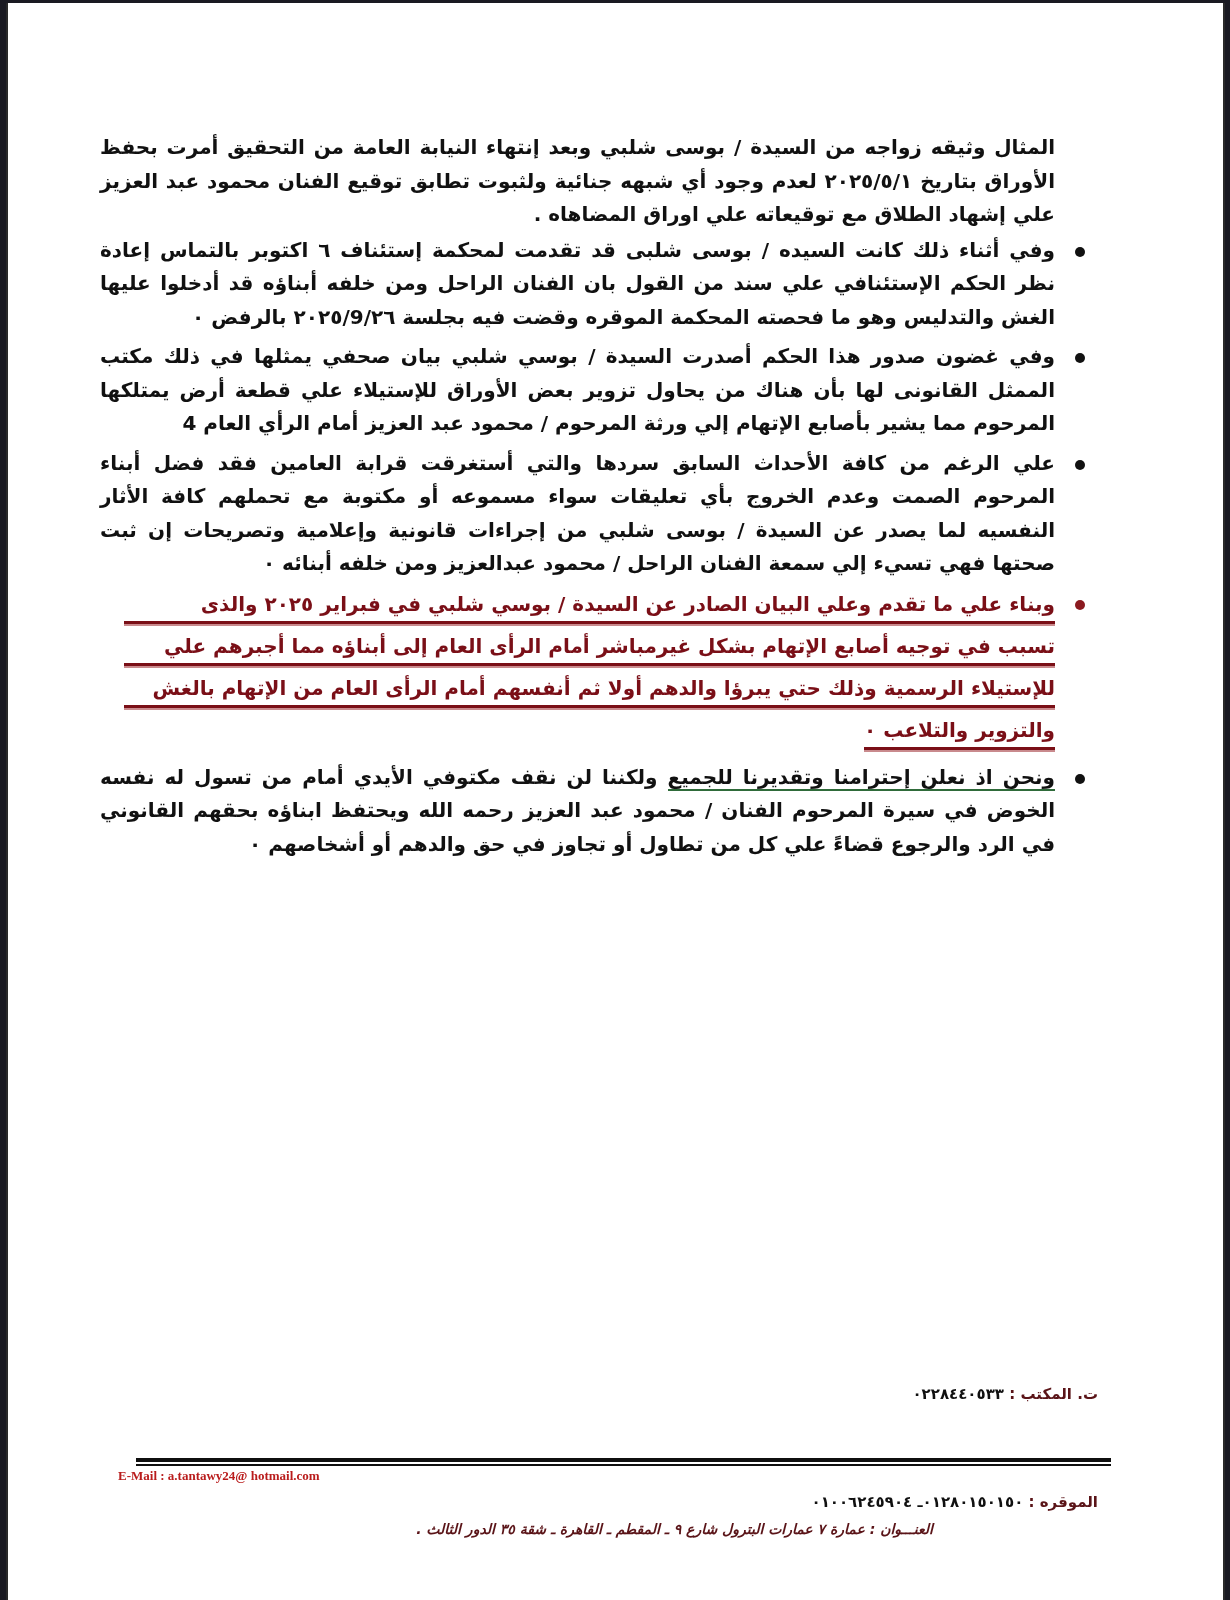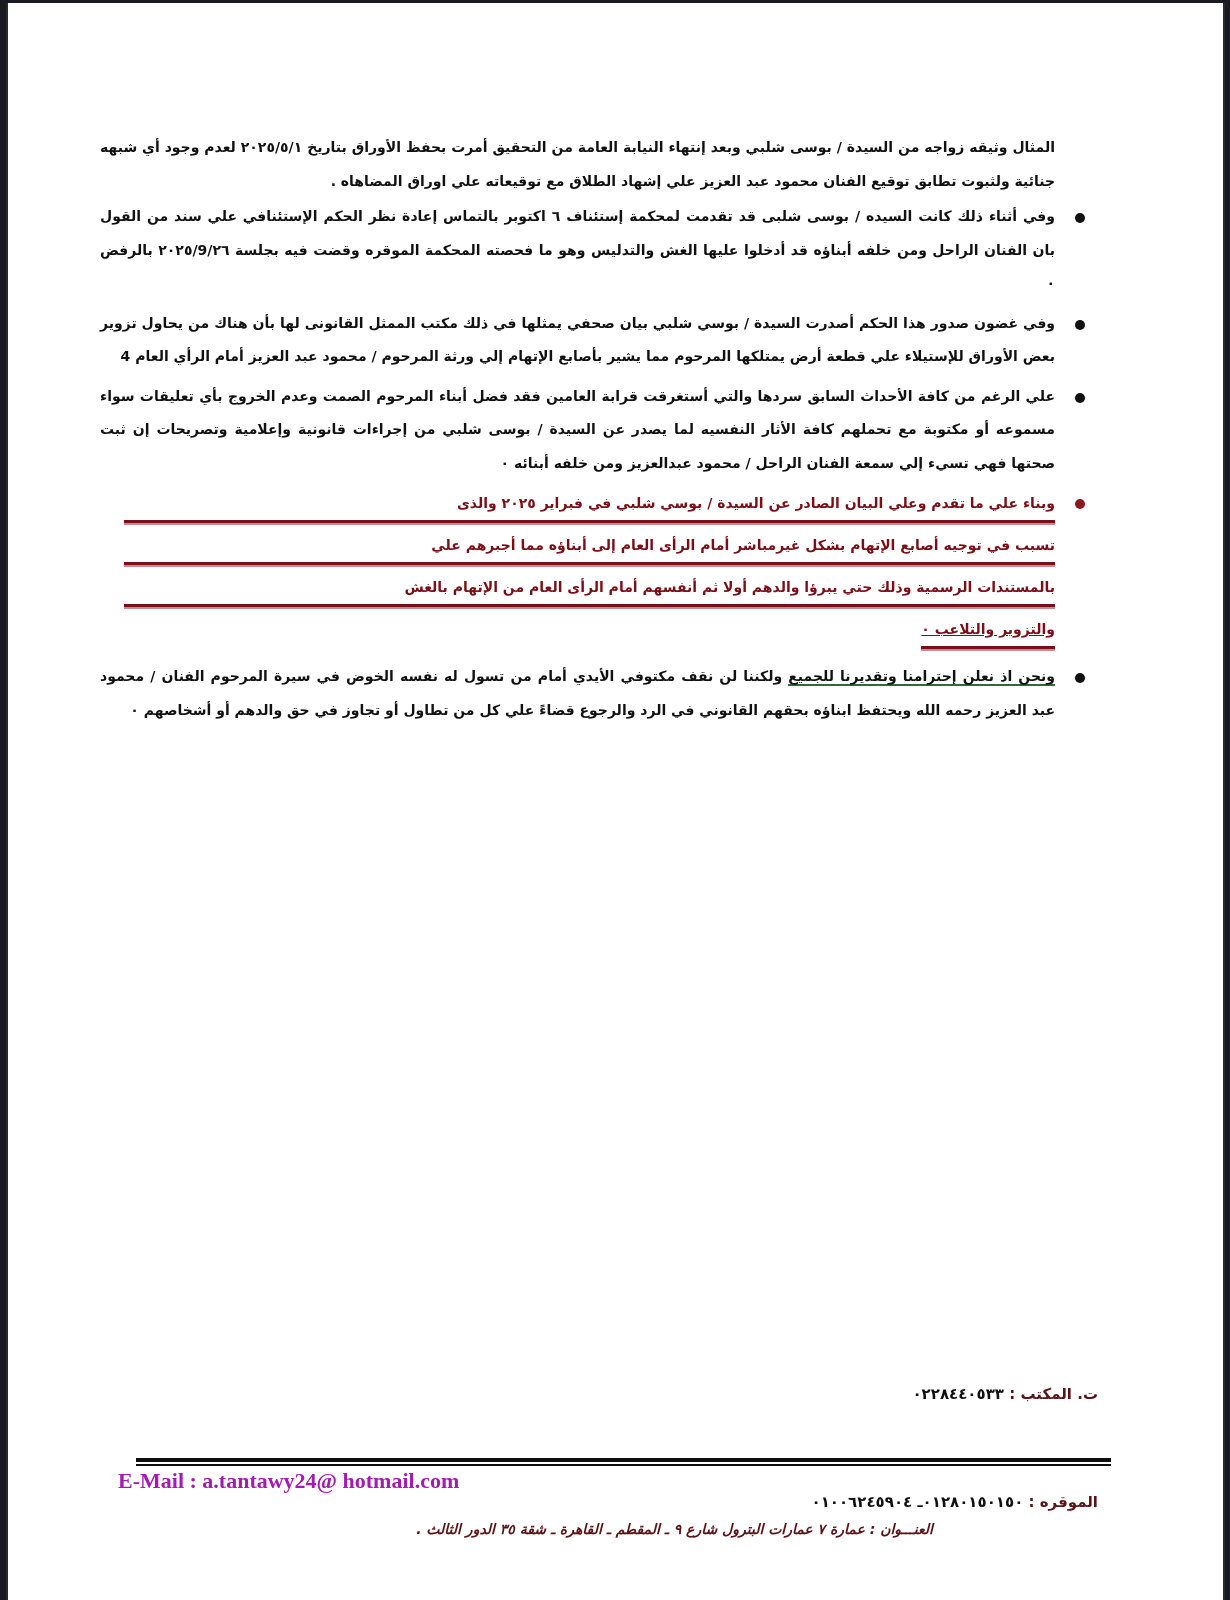--- a/index.html
+++ b/index.html
@@ -22,21 +22,21 @@
     }
     .body-text {
       position: absolute;
       left: 92px;
       top: 128px;
       width: 955px;
       direction: rtl;
       text-align: justify;
       font-family: "DejaVu Sans", sans-serif;
       font-weight: bold;
-      font-size: 14px;
+      font-size: 20px;
       line-height: 33.5px;
       color: #111111;
     }
     .para {
       position: relative;
       margin: 0;
       padding: 0;
     }
     .para.first {
       margin-bottom: 2px;
@@ -62,21 +62,20 @@
     .para.red .line {
       display: block;
       border-bottom: 3px solid #7a0f17;
       box-shadow: 0 2px 0 #c98a8d;
       margin-bottom: 5px;
       line-height: 34px;
       margin-left: 24px;
     }
     .para.red .line.last {
       display: inline-block;
-      text-decoration: underline;
     }
     .underline-green {
       border-bottom: 2px solid #2f6b3a;
       color: #111;
     }
     .spacer { height: 6px; }
 
     
     .footer-rule {
       position: absolute;
@@ -93,22 +92,22 @@
       top: 1461px;
       height: 2px;
       background: #0f0f0f;
     }
     .footer-email {
       position: absolute;
       left: 110px;
       top: 1465px;
       font-family: "Liberation Serif", serif;
       font-weight: bold;
-      font-size: 22px;
-      color: #a21caf;
+      font-size: 13px;
+      color: #b91c1c;
       direction: ltr;
     }
     .footer-phone {
       position: absolute;
       right: 125px;
       direction: rtl;
       font-family: "DejaVu Sans", sans-serif;
       font-weight: bold;
       font-size: 15px;
       color: #5a1418;
@@ -153,21 +152,21 @@
       <span class="bullet"></span>
       <p class="para">علي الرغم من كافة الأحداث السابق سردها والتي أستغرقت قرابة العامين فقد فضل أبناء المرحوم الصمت وعدم الخروج بأي تعليقات سواء مسموعه أو مكتوبة مع تحملهم كافة الأثار النفسيه لما يصدر عن السيدة / بوسى شلبي من إجراءات قانونية وإعلامية وتصريحات إن ثبت صحتها فهي تسيء إلي سمعة الفنان الراحل / محمود عبدالعزيز ومن خلفه أبنائه ٠</p>
     </div>
     <div class="spacer"></div>
 
     <div class="bullet-para">
       <span class="bullet red"></span>
       <p class="para red">
         <span class="line">وبناء علي ما تقدم وعلي البيان الصادر عن السيدة / بوسي شلبي في فبراير ٢٠٢٥ والذى</span>
         <span class="line">تسبب في توجيه أصابع الإتهام بشكل غيرمباشر أمام الرأى العام إلى أبناؤه مما أجبرهم علي</span>
-        <span class="line">بالمستندات الرسمية وذلك حتي يبرؤا والدهم أولا ثم أنفسهم أمام الرأى العام من الإتهام بالغش</span>
+        <span class="line">للإستيلاء الرسمية وذلك حتي يبرؤا والدهم أولا ثم أنفسهم أمام الرأى العام من الإتهام بالغش</span>
         <span class="line last">والتزوير والتلاعب ٠</span>
       </p>
     </div>
     <div class="spacer"></div>
 
     <div class="bullet-para">
       <span class="bullet"></span>
       <p class="para"><span class="underline-green">ونحن اذ نعلن إحترامنا وتقديرنا للجميع</span><span> ولكننا لن نقف مكتوفي الأيدي أمام من تسول له نفسه الخوض في سيرة المرحوم الفنان / محمود عبد العزيز رحمه الله ويحتفظ ابناؤه بحقهم القانوني في الرد والرجوع قضاءً علي كل من تطاول أو تجاوز في حق والدهم أو أشخاصهم ٠</span></p>
     </div>
 

